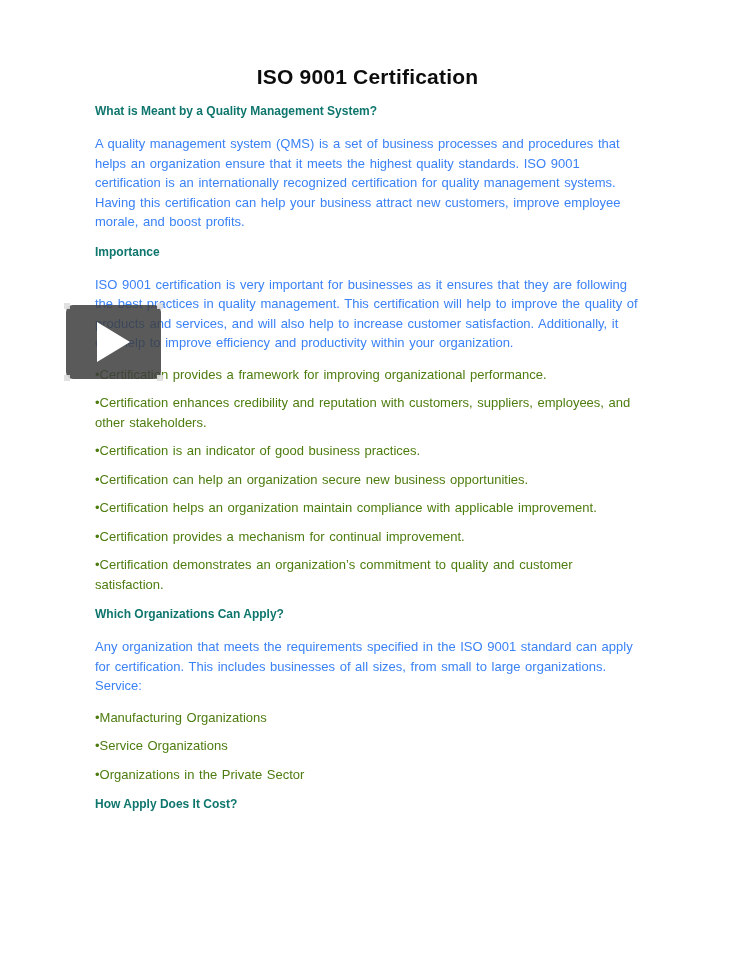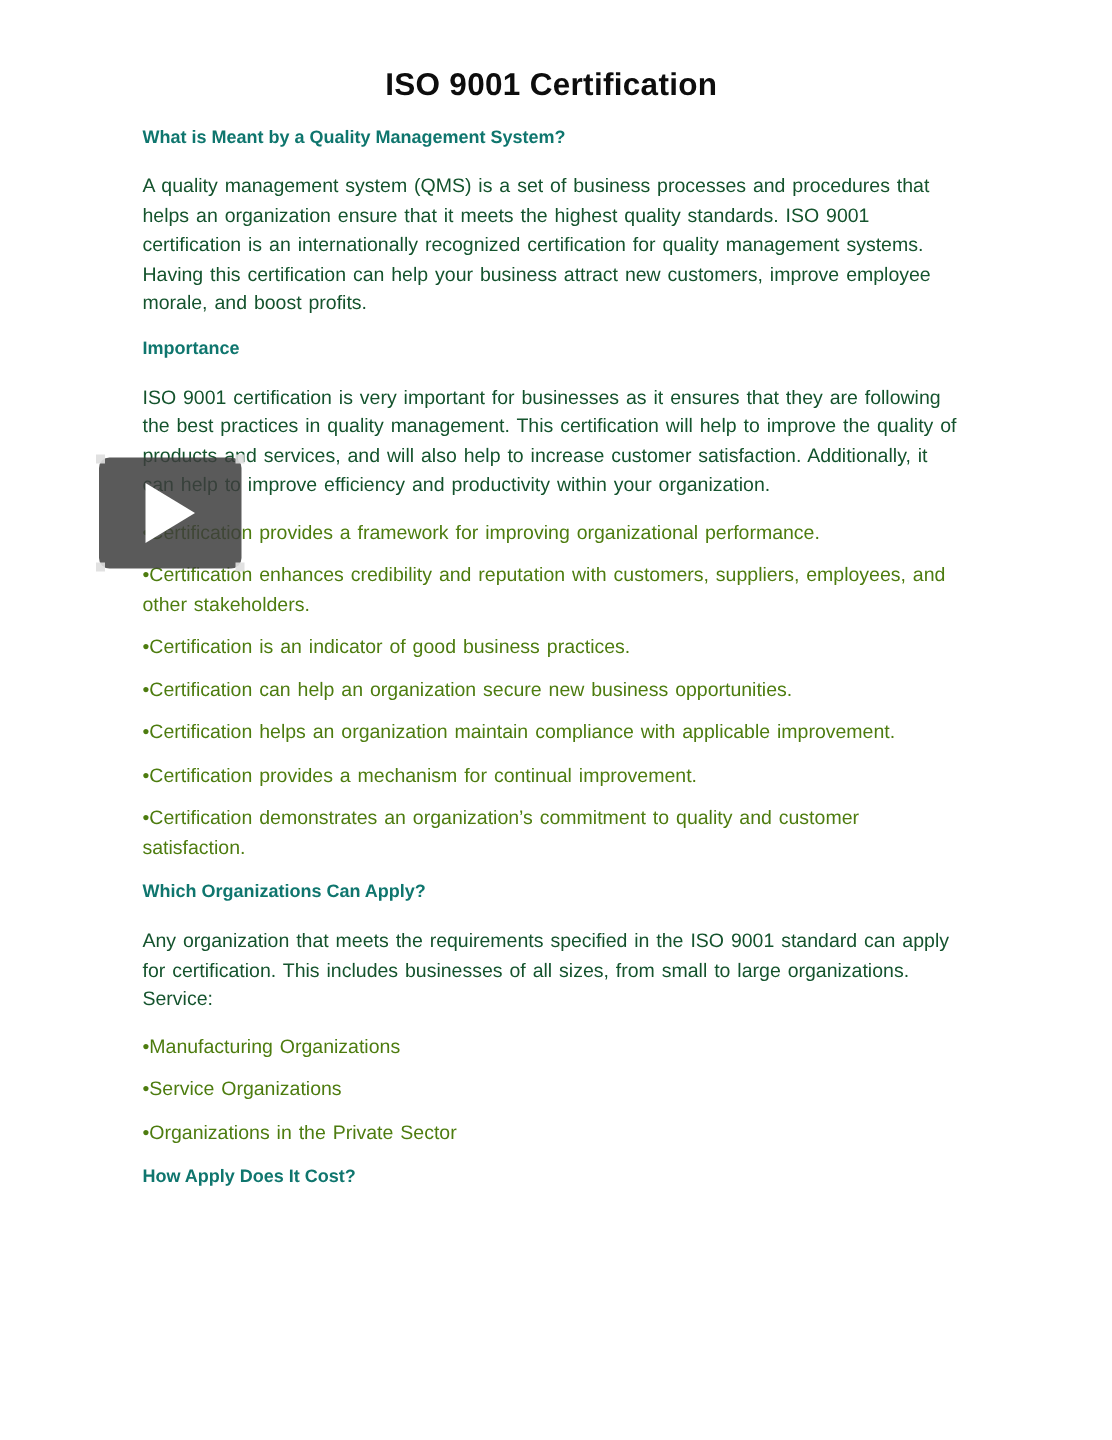--- a/index.html
+++ b/index.html
@@ -8,21 +8,21 @@
     padding: 0;
     background: #ffffff;
   }
   .page {
     position: relative;
     width: 741px;
     height: 960px;
     background: #ffffff;
     font-family: "Liberation Sans", "DejaVu Sans", sans-serif;
     color: #212121;
-    padding: 44px 101px 0 95px;
+    padding: 64px 101px 0 95px;
     overflow: hidden;
   }
   h1.doc-title {
     margin: 0 0 11px 0;
     font-size: 21px;
     line-height: 26px;
     font-weight: bold;
     text-align: center;
     color: #0d0d0d;
     letter-spacing: 0.2px;
@@ -32,21 +32,21 @@
     font-size: 12px;
     line-height: 21px;
     font-weight: bold;
     color: #0f766e;
   }
   p.body-text {
     margin: 0;
     font-size: 13px;
     line-height: 19.5px;
     word-spacing: 1px;
-    color: #14532d;
+    color: #3b82f6;
   }
   .bullet-group { margin: 12px 0 0 0; }
   p.bullet-item {
     margin: 0 0 9px 0;
     font-size: 13px;
     line-height: 19.5px;
     word-spacing: 1px;
     color: #4d7c0f;
   }
   

